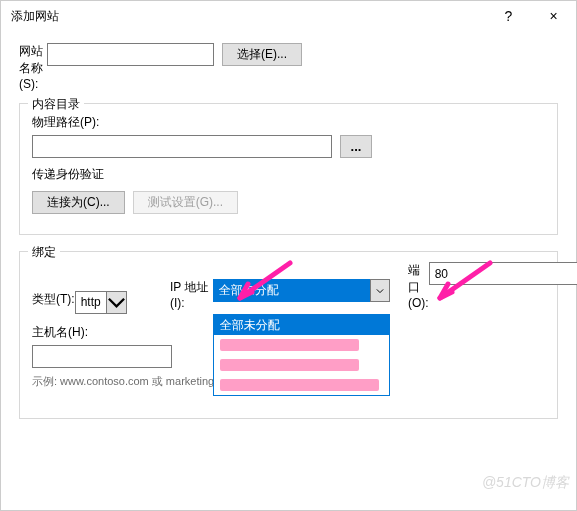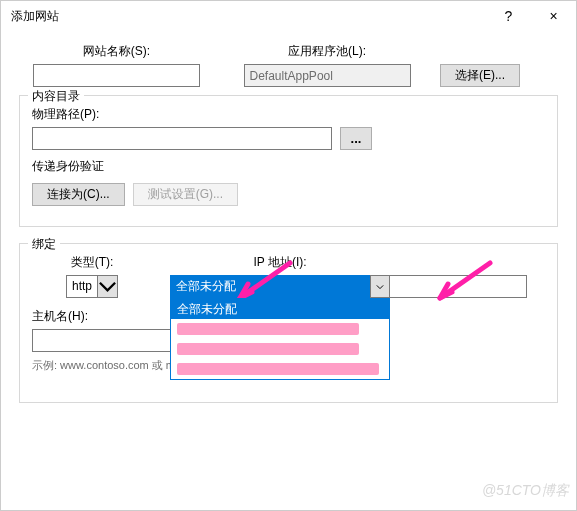--- a/index.html
+++ b/index.html
@@ -3,21 +3,21 @@
 <meta charset="utf-8">
 <style>
   * { box-sizing: border-box; font-family: "Microsoft YaHei", "Segoe UI", Tahoma, sans-serif; }
   body { margin: 0; background: #fff; font-size: 12px; color: #000; width: 577px; height: 511px; position: relative; overflow: hidden; }
   .dialog { width: 577px; height: 511px; background: #fff; border: 1px solid #ccc; }
   .titlebar { display: flex; align-items: center; height: 30px; padding: 0 0 0 10px; background: #fff; }
   .titlebar .title { flex: 1; font-size: 12px; }
   .titlebar .btn { width: 45px; height: 30px; display: flex; align-items: center; justify-content: center; font-size: 14px; }
   .content { padding: 12px 18px 0 18px; }
   .row { display: flex; gap: 8px; margin-bottom: 6px; }
-  .col { display: flex; flex-direction: column; align-items: center; }
+  .col { display: flex; flex-direction: row; }
   label { font-size: 12px; margin-bottom: 4px; }
   input[type=text], select, .combo {
     border: 1px solid #7a7a7a; padding: 3px 5px; font-size: 12px; height: 23px; background: #fff;
   }
   input[readonly] { background: #f0f0f0; color: #6d6d6d; }
   .btn-std {
     border: 1px solid #adadad; background: #e1e1e1; padding: 4px 14px; font-size: 12px; height: 23px;
     min-width: 78px; display: inline-flex; align-items: center; justify-content: center;
   }
   .btn-std.disabled { color: #a0a0a0; background: #f4f4f4; border-color: #d0d0d0; }
@@ -44,45 +44,41 @@
   .dropdown .opt.redact::after {
     content: ""; position: absolute; left: 6px; right: 30px; top: 4px; bottom: 4px; background: #ff9ec6; border-radius: 2px;
   }
   .dropdown .opt.redact2::after {
     content: ""; position: absolute; left: 6px; right: 10px; top: 4px; bottom: 4px; background: #ff9ec6; border-radius: 2px;
   }
   .select-std { position: relative; display: flex; }
   .select-std .sel-text { flex: 1; border: 1px solid #7a7a7a; height: 23px; padding: 3px 5px; background: #fff; }
   .select-std .sel-arrow { width: 20px; height: 23px; border: 1px solid #7a7a7a; border-left: none; background: #e1e1e1; display: flex; align-items: center; justify-content: center; }
   .example { color: #6d6d6d; font-size: 11px; margin-top: 6px; }
-  .watermark { position: absolute; right: 8px; bottom: 11px; color: #d8d8d8; font-size: 14px; font-style: italic; }
+  .watermark { position: absolute; right: 8px; bottom: 19px; color: #d8d8d8; font-size: 14px; font-style: italic; }
   
   .arrow-svg { position: absolute; pointer-events: none; }
 </style>
 </head>
 <body>
 
 <div class="dialog">
 
   <div class="titlebar">
     <div class="title">添加网站</div>
     <div class="btn">?</div>
     <div class="btn">×</div>
   </div>
 
   <div class="content">
 
     <div class="row">
       <div class="col" style="width:195px;">
         <label>网站名称(S):</label>
         <input type="text" value="" style="">
-      </div>
-      <div class="col" style="width:210px;">
-        <label>应用程序池(L):</label>
-        <input type="text" readonly="" value="DefaultAppPool" style="">
       </div>
       <div class="col" style="justify-content:flex-end;">
         <button class="btn-std">选择(E)...</button>
       </div>
     </div>
 
     <div class="fieldset">
       <div class="legend">内容目录</div>
       <label>物理路径(P):</label>
       <div class="row" style="margin-top:4px;">
@@ -124,20 +120,21 @@
             <div class="dropdown">
               <div class="opt sel">全部未分配</div>
               <div class="opt redact"></div>
               <div class="opt redact"></div>
               <div class="opt redact2"></div>
             </div>
           </div>
         </div>
 
         <div class="col" style="width:70px;">
+          <label>端口(O):</label>
           <input type="text" value="80" style="">
         </div>
       </div>
 
       <div style="margin-top:10px;">
         <label>主机名(H):</label>
         <div style="margin-top:4px;">
           <input type="text" style="width: 140px;" value="">
         </div>
       </div>

